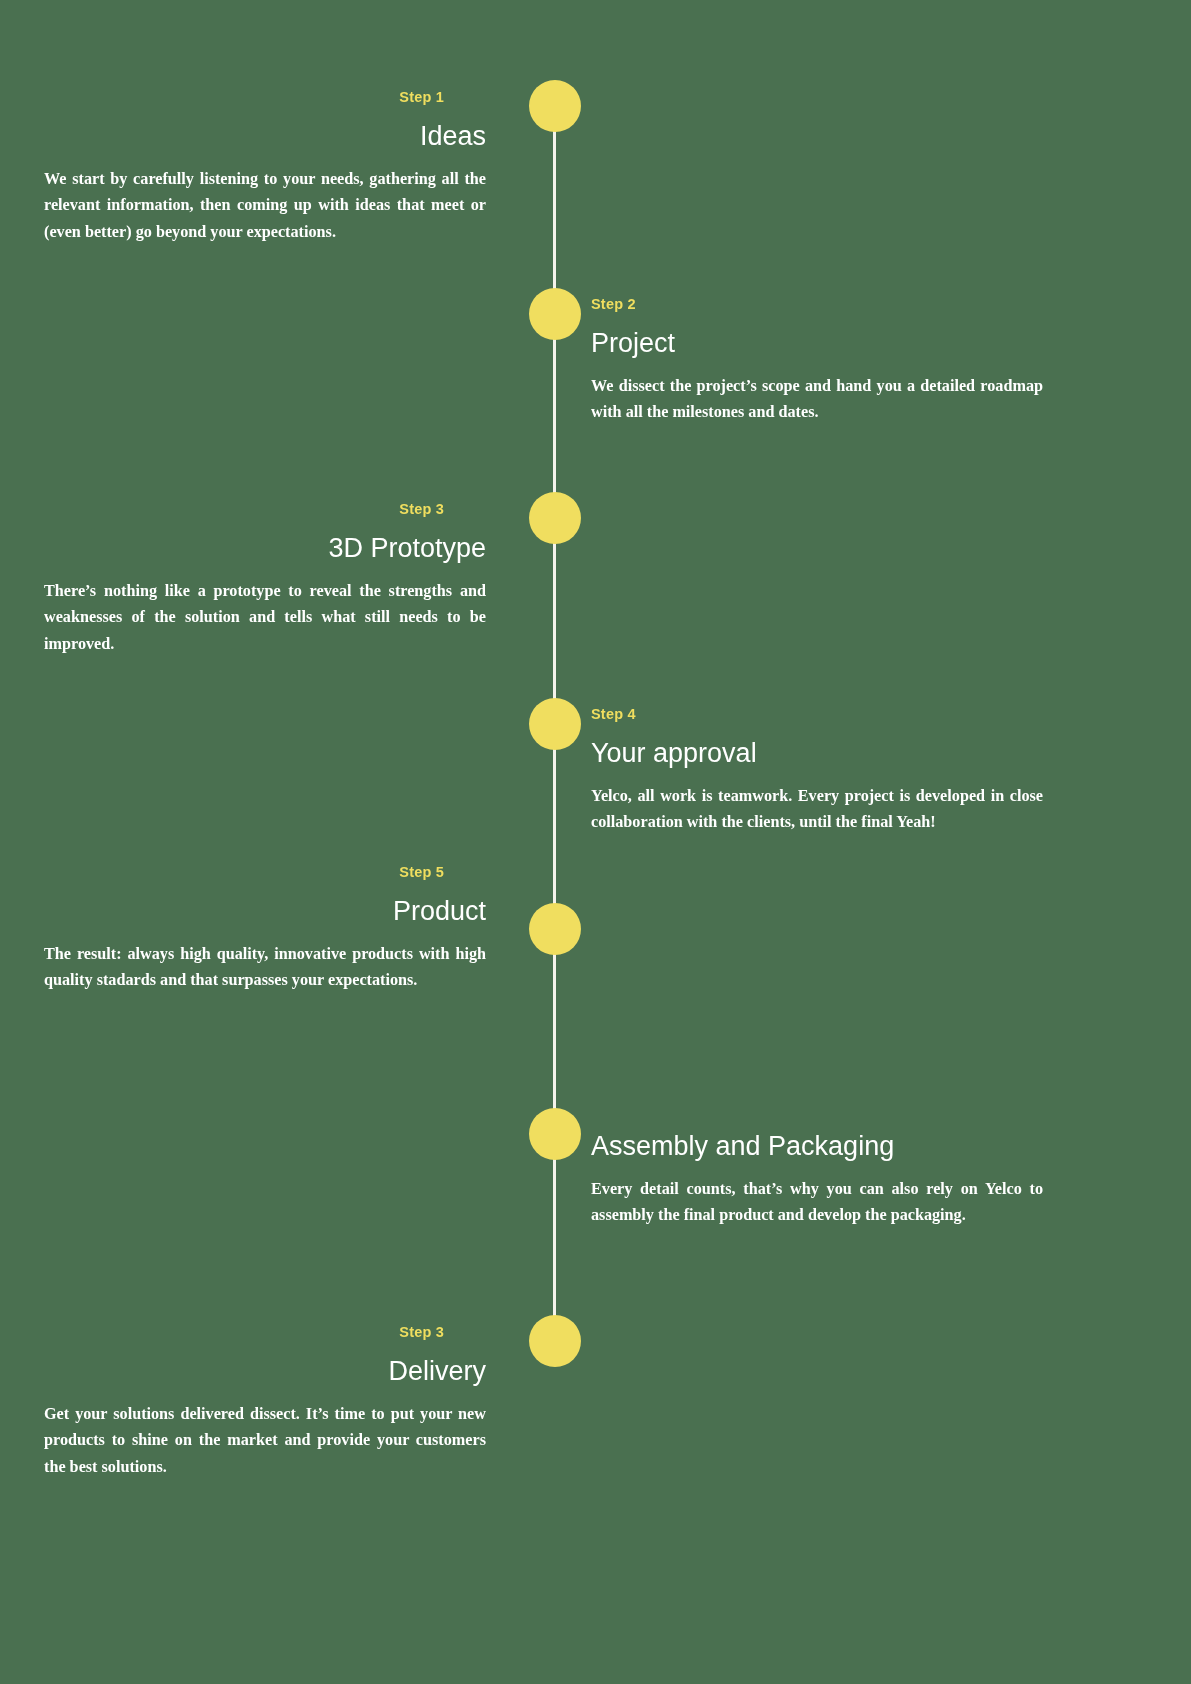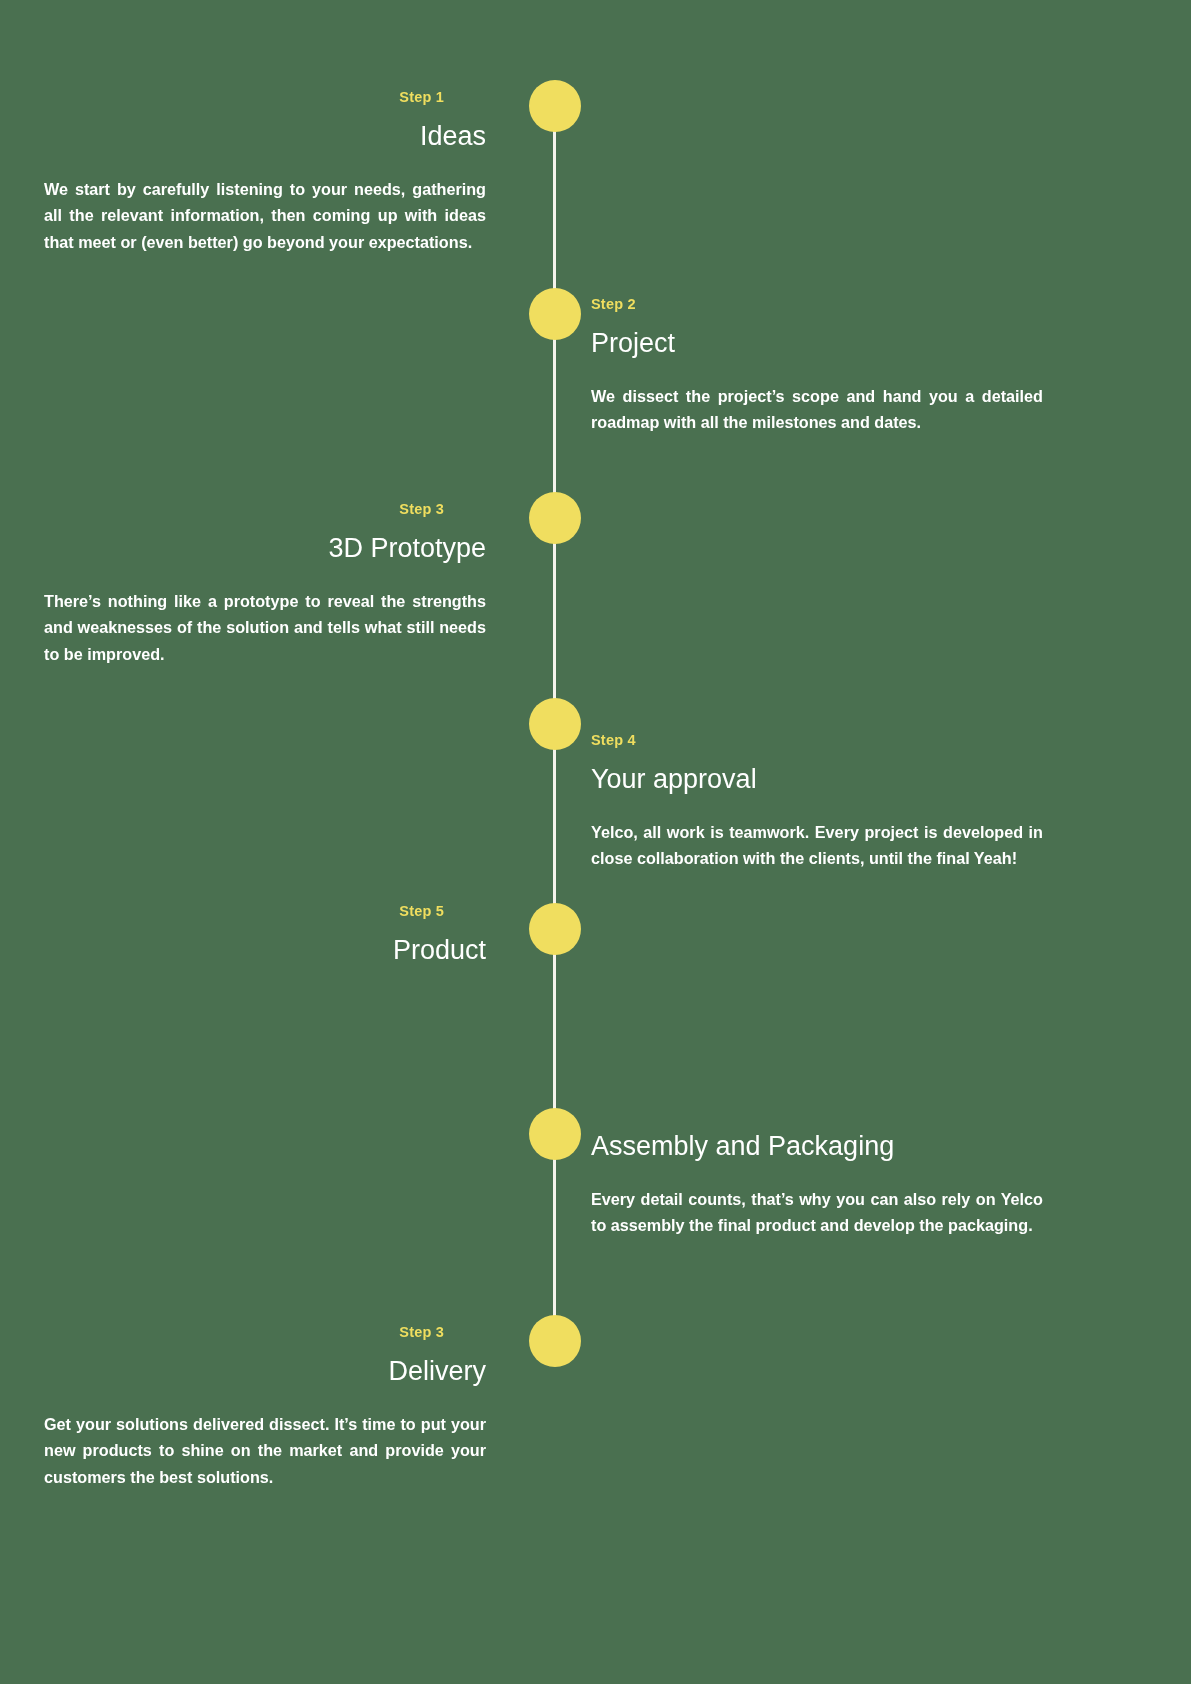--- a/index.html
+++ b/index.html
@@ -62,21 +62,22 @@
     margin-top: 15px;
     white-space: nowrap;
   }
 
   .step-body {
     color: #ffffff;
     font-size: 16.2px;
     font-weight: bold;
     line-height: 1.62;
     text-align: justify;
-    margin-top: 24px;
+    margin-top: 14px;
+    font-family: Liberation Serif, serif;
   }
 
   
   .step.left {
     text-align: right;
     right: 667px;       
   }
   .step.left .step-body {
     text-align: justify;
     text-align-last: left;
@@ -92,22 +93,22 @@
     text-align-last: left;
   }
 
   .label-row-left  { padding-right: 42px; }
   .label-row-right { padding-left: 0px; }
 
   
   #step-1 { top: 88px;   width: 442px; }
   #step-2 { top: 295px;  width: 452px; }
   #step-3 { top: 500px;  width: 442px; }
-  #step-4 { top: 731px;  width: 452px; }
-  #step-5 { top: 902px;  width: 442px; }
+  #step-4 { top: 705px;  width: 452px; }
+  #step-5 { top: 863px;  width: 442px; }
   #step-6 { top: 1116px; width: 452px; }
   #step-7 { top: 1323px; width: 442px; }
 
   #node-1 { top: 80px; }
   #node-2 { top: 288px; }
   #node-3 { top: 492px; }
   #node-4 { top: 698px; }
   #node-5 { top: 903px; }
   #node-6 { top: 1108px; }
   #node-7 { top: 1315px; }
@@ -157,20 +158,21 @@
     </div>
     <div class="step-title">Your approval</div>
     <div class="step-body">Yelco, all work is teamwork. Every project is developed in close collaboration with the clients, until the final Yeah!</div>
   </div>
 
   <div class="step left" id="step-5">
     <div class="label-row-left">
       <span class="step-label">Step 5</span>
     </div>
     <div class="step-title">Product</div>
+    <div class="step-body">The result: always high quality, innovative products with high quality stadards and that surpasses your expectations.</div>
   </div>
 
   <div class="step right" id="step-6">
     <div class="step-title">Assembly and Packaging</div>
     <div class="step-body">Every detail counts, that’s why you can also rely on Yelco to assembly the final product and develop the packaging.</div>
   </div>
 
   <div class="step left" id="step-7">
     <div class="label-row-left">
       <span class="step-label">Step 3</span>

